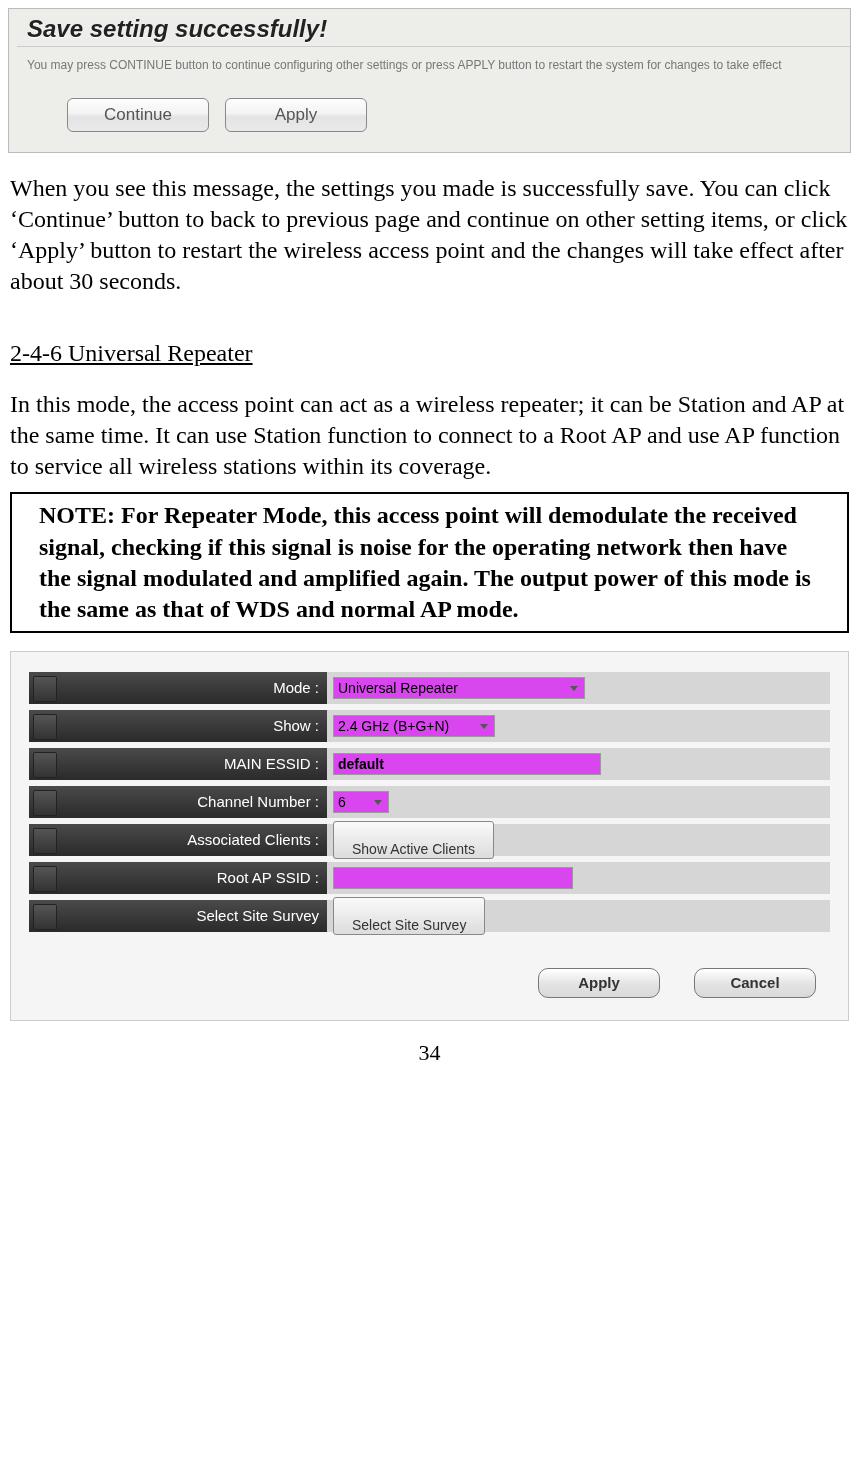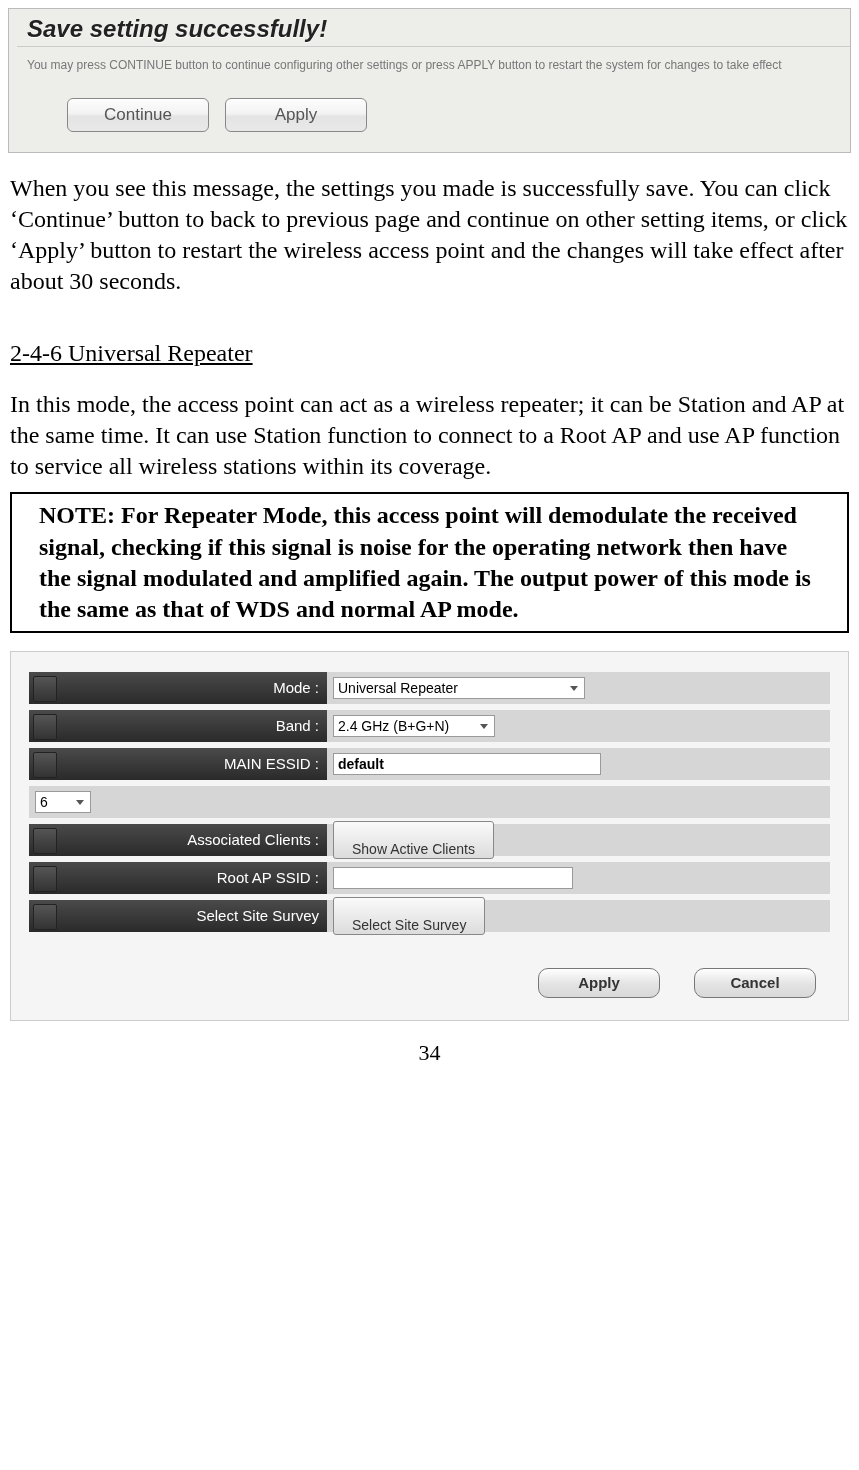--- a/index.html
+++ b/index.html
@@ -113,21 +113,21 @@
     height: 32px;
     display: flex;
     align-items: center;
     padding-left: 6px;
   }
   .select, .textinput {
     font-family: Arial, Helvetica, sans-serif;
     font-size: 14px;
     height: 22px;
     border: 1px solid #9a9a9a;
-    background: #ffffff;
+    background: #d946ef;
     box-sizing: border-box;
     padding: 1px 4px;
   }
   .select { position: relative; display:inline-flex; align-items:center; padding-right:22px; cursor:pointer;}
   .select::after{
     content:"";
     position:absolute;
     right:6px;
     top:50%;
     margin-top:-2px;
@@ -205,34 +205,35 @@
 <div class="form-panel">
 
   <div class="form-row">
     <div class="form-label">Mode :</div>
     <div class="form-cell">
       <span class="select sel-mode">Universal Repeater</span>
     </div>
   </div>
 
   <div class="form-row">
-    <div class="form-label">Band :</div>
+    <div class="form-label">Show :</div>
     <div class="form-cell">
       <span class="select sel-band">2.4 GHz (B+G+N)</span>
     </div>
   </div>
 
   <div class="form-row">
     <div class="form-label">MAIN ESSID :</div>
     <div class="form-cell">
       <input class="textinput inp-essid" value="default" style="">
     </div>
   </div>
 
   <div class="form-row">
+    <div class="form-label">Channel Number :</div>
     <div class="form-cell">
       <span class="select sel-chan">6</span>
     </div>
   </div>
 
   <div class="form-row">
     <div class="form-label">Associated Clients :</div>
     <div class="form-cell">
       <span class="mini-btn">Show Active Clients</span>
     </div>

